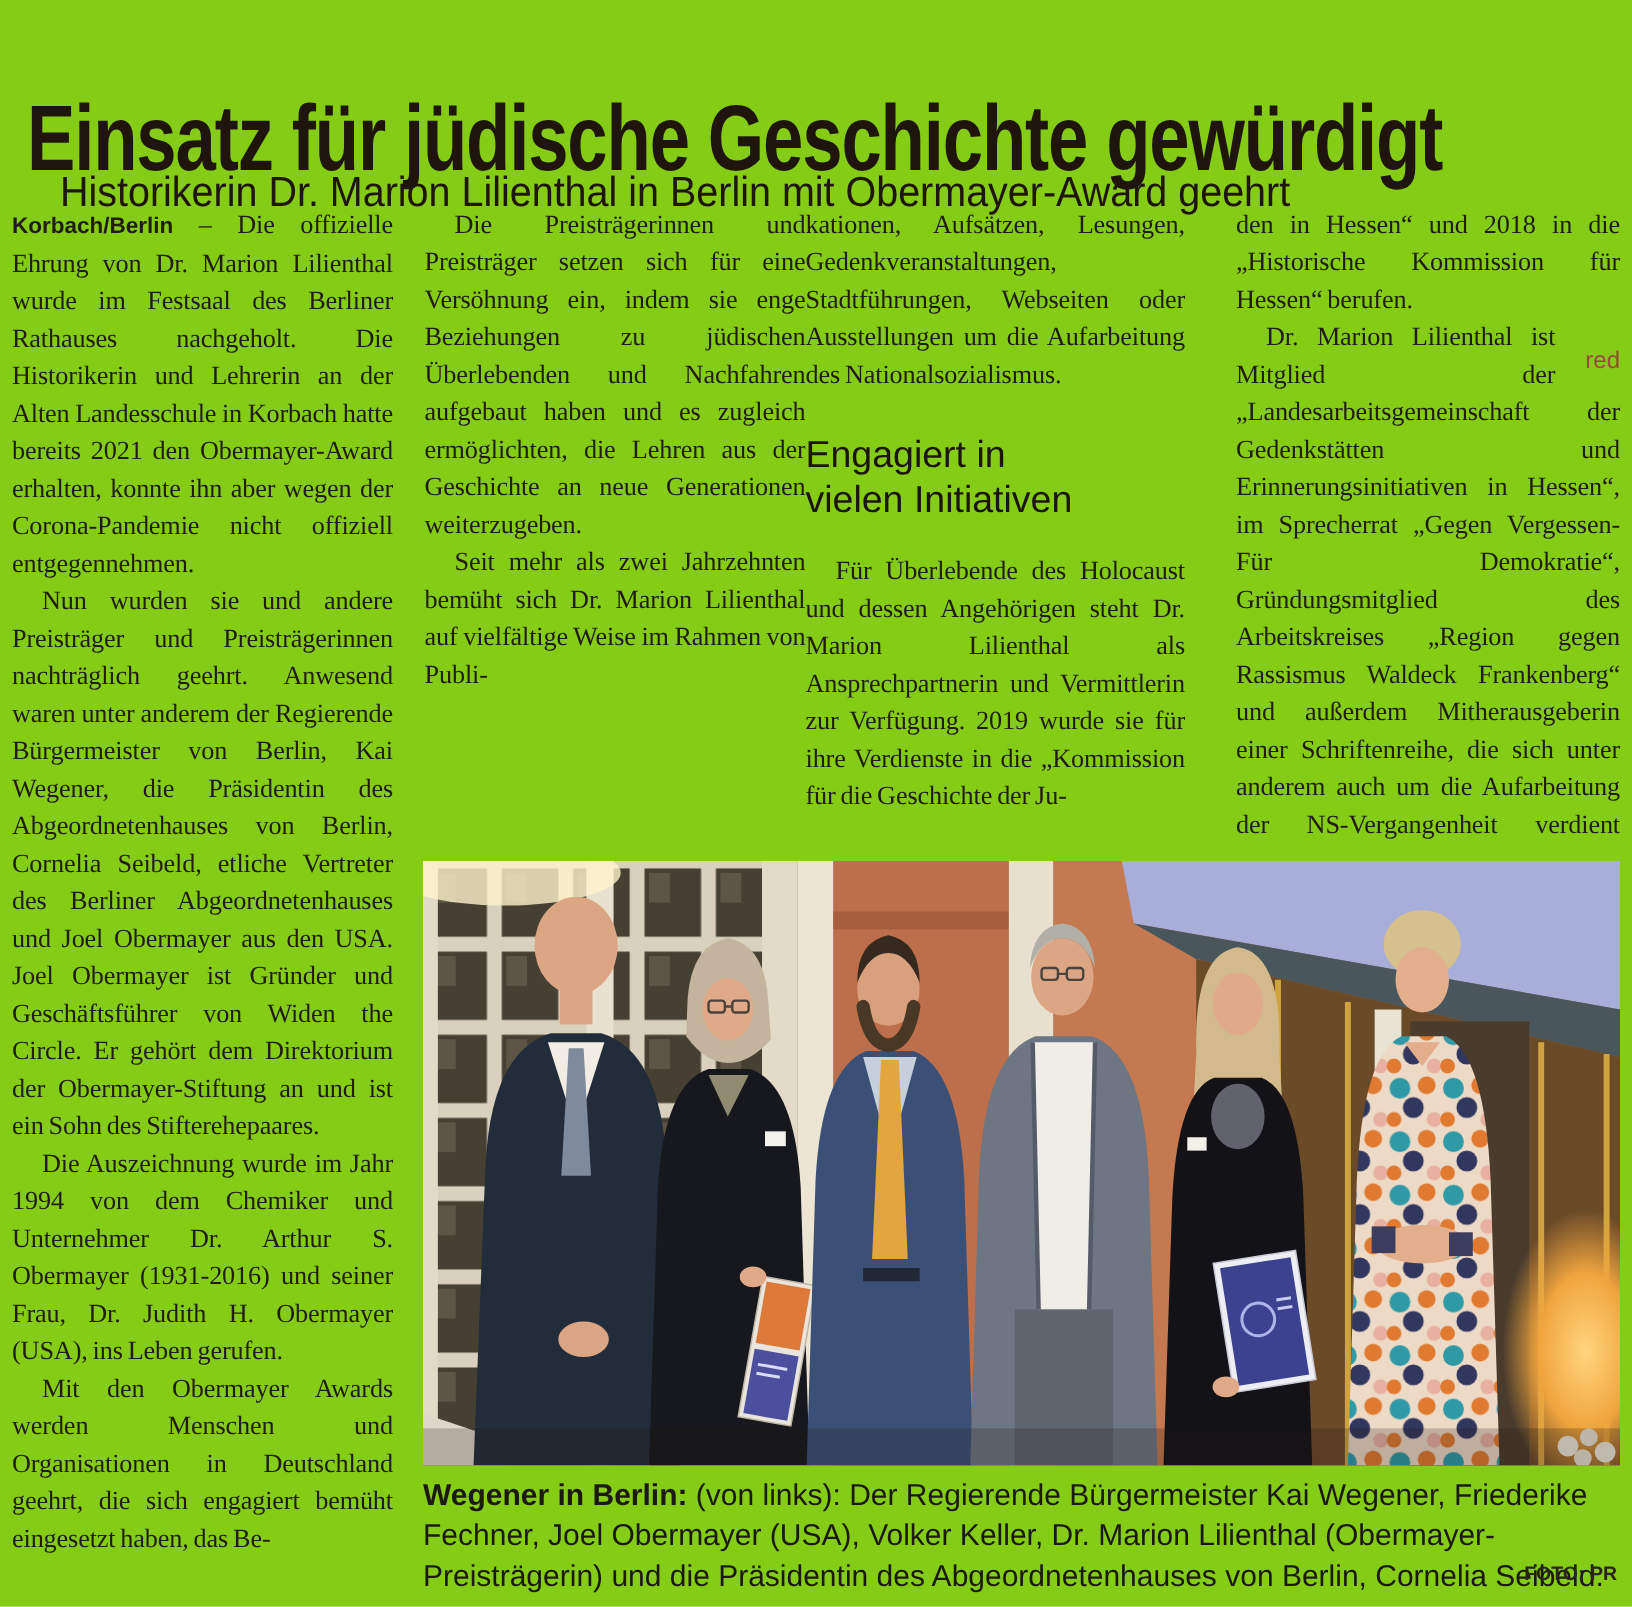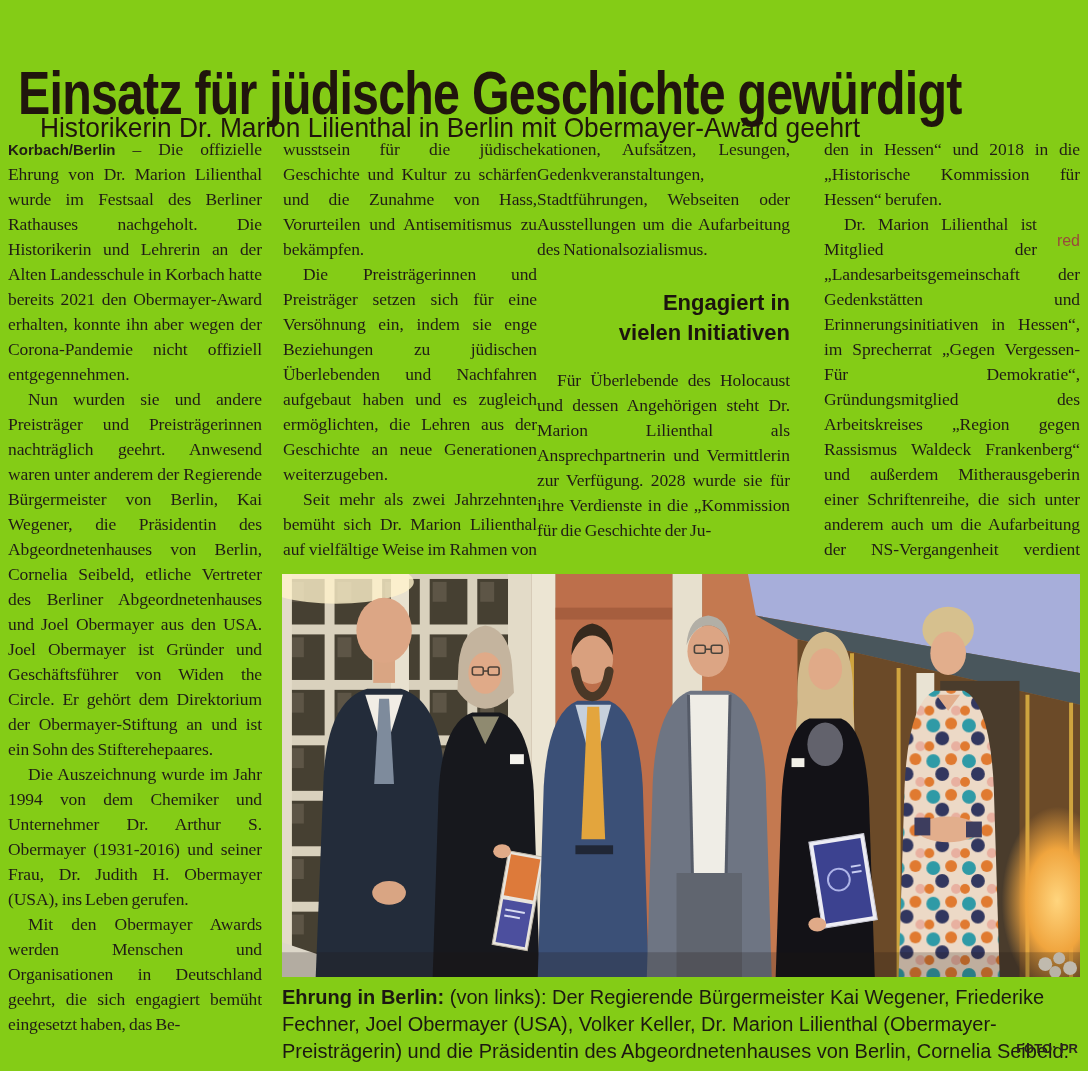--- a/index.html
+++ b/index.html
@@ -40,22 +40,22 @@
   .para{margin:0;padding:0;}
   .para.indent{text-indent:20px;}
   .dateline{
     font-family:"Liberation Sans", sans-serif;
     font-weight:bold;font-size:15px;
     letter-spacing:0;
   }
   .crosshead{
     margin:26px 0 20px 0;
     font-family:"Liberation Sans", sans-serif;
-    font-weight:bold;font-size:22px;line-height:30px;
-    text-align:right;color:#1c140e;
+    font-weight:normal;font-size:25px;line-height:30px;
+    text-align:left;color:#1c140e;
     word-spacing:0;letter-spacing:0;
   }
   .byline{
     float:right;
     font-family:"Liberation Sans", sans-serif;
     font-size:16px;color:#9a4a3c;
     word-spacing:0;letter-spacing:0;margin-top:16px;
   }
   .photo{
     position:absolute;left:282px;top:574px;
@@ -86,28 +86,27 @@
   <h1 class="headline">Einsatz für jüdische Geschichte gewürdigt</h1>
   <h2 class="subheadline">Historikerin Dr. Marion Lilienthal in Berlin mit Obermayer-Award geehrt</h2>
 
   <div class="col" id="col-1">
       <p class="para"><b class="dateline">Korbach/Berlin</b> – Die offizielle Ehrung von Dr. Marion Lilienthal wurde im Festsaal des Berliner Rathauses nachgeholt. Die Historikerin und Lehrerin an der Alten Landesschule in Korbach hatte bereits 2021 den Obermayer-Award erhalten, konnte ihn aber wegen der Corona-Pandemie nicht offiziell entgegennehmen.</p>
       <p class="para indent">Nun wurden sie und andere Preisträger und Preisträgerinnen nachträglich geehrt. Anwesend waren unter anderem der Regierende Bürgermeister von Berlin, Kai Wegener, die Präsidentin des Abgeordnetenhauses von Berlin, Cornelia Seibeld, etliche Vertreter des Berliner Abgeordnetenhauses und Joel Obermayer aus den USA. Joel Obermayer ist Gründer und Geschäftsführer von Widen the Circle. Er gehört dem Direktorium der Obermayer-Stiftung an und ist ein Sohn des Stifterehepaares.</p>
       <p class="para indent">Die Auszeichnung wurde im Jahr 1994 von dem Chemiker und Unternehmer Dr. Arthur S. Obermayer (1931-2016) und seiner Frau, Dr. Judith H. Obermayer (USA), ins Leben gerufen.</p>
       <p class="para indent">Mit den Obermayer Awards werden Menschen und Organisationen in Deutschland geehrt, die sich engagiert bemüht eingesetzt haben, das Be-</p>
     </div>
   <div class="col" id="col-2">
-      <p class="para">wusstsein für die jüdische Geschichte und Kultur zu schärfen und die Zunahme von Hass, Vorurteilen und Antisemitismus zu bekämpfen.</p>
       <p class="para indent">Die Preisträgerinnen und Preisträger setzen sich für eine Versöhnung ein, indem sie enge Beziehungen zu jüdischen Überlebenden und Nachfahren aufgebaut haben und es zugleich ermöglichten, die Lehren aus der Geschichte an neue Generationen weiterzugeben.</p>
       <p class="para indent">Seit mehr als zwei Jahrzehnten bemüht sich Dr. Marion Lilienthal auf vielfältige Weise im Rahmen von Publi-</p>
     </div>
   <div class="col" id="col-3">
       <p class="para">kationen, Aufsätzen, Lesungen, Gedenkveranstaltungen, Stadtführungen, Webseiten oder Ausstellungen um die Aufarbeitung des Nationalsozialismus.</p>
       <h3 class="crosshead">Engagiert in<br>vielen Initiativen</h3>
-      <p class="para indent">Für Überlebende des Holocaust und dessen Angehörigen steht Dr. Marion Lilienthal als Ansprechpartnerin und Vermittlerin zur Verfügung. 2028 wurde sie für ihre Verdienste in die „Kommission für die Geschichte der Ju-</p>
+      <p class="para indent">Für Überlebende des Holocaust und dessen Angehörigen steht Dr. Marion Lilienthal als Ansprechpartnerin und Vermittlerin zur Verfügung. 2019 wurde sie für ihre Verdienste in die „Kommission für die Geschichte der Ju-</p>
     </div>
   <div class="col" id="col-4">
       <p class="para">den in Hessen“ und 2018 in die „Historische Kommission für Hessen“ berufen.</p>
       <p class="para indent"><span class="byline">red</span>Dr. Marion Lilienthal ist Mitglied der „Landesarbeitsgemeinschaft der Gedenkstätten und Erinnerungsinitiativen in Hessen“, im Sprecherrat „Gegen Vergessen-Für Demokratie“, Gründungsmitglied des Arbeitskreises „Region gegen Rassismus Waldeck Frankenberg“ und außerdem Mitherausgeberin einer Schriftenreihe, die sich unter anderem auch um die Aufarbeitung der NS-Vergangenheit verdient gemacht hat.</p>
     </div>
 
   <figure class="photo" style="margin:0">
     <svg viewBox="0 0 805 407" preserveAspectRatio="none">
       <defs>
         <pattern id="winPane" width="48" height="56" patternUnits="userSpaceOnUse">
@@ -242,17 +241,17 @@
         <circle cx="770" cy="394" r="7" fill="#eee8da"></circle>
         <circle cx="784" cy="388" r="6" fill="#e8e2d4"></circle>
         <circle cx="795" cy="398" r="7" fill="#eee8da"></circle>
         <circle cx="780" cy="402" r="6" fill="#e4decf"></circle>
       </g>
       <rect x="0" y="382" width="805" height="25" fill="#201812" opacity="0.22"></rect>
     </svg>
   </figure>
 
   <figcaption class="caption">
-    <b>Ehrung in Berlin:</b><span> (von links): Der Regierende Bürgermeister Kai Wegener, Friederike Fechner, Joel Obermayer (USA), Volker Keller, Dr. Marion Lilienthal (Obermayer-Preisträgerin) und die Präsidentin des Abgeordnetenhauses von Berlin, Cornelia Seibeld.</span>
+    <b>Wegener in Berlin:</b><span> (von links): Der Regierende Bürgermeister Kai Wegener, Friederike Fechner, Joel Obermayer (USA), Volker Keller, Dr. Marion Lilienthal (Obermayer-Preisträgerin) und die Präsidentin des Abgeordnetenhauses von Berlin, Cornelia Seibeld.</span>
     <span class="credit">FOTO: PR</span>
   </figcaption>
 
 </div>
 
 </body></html>

